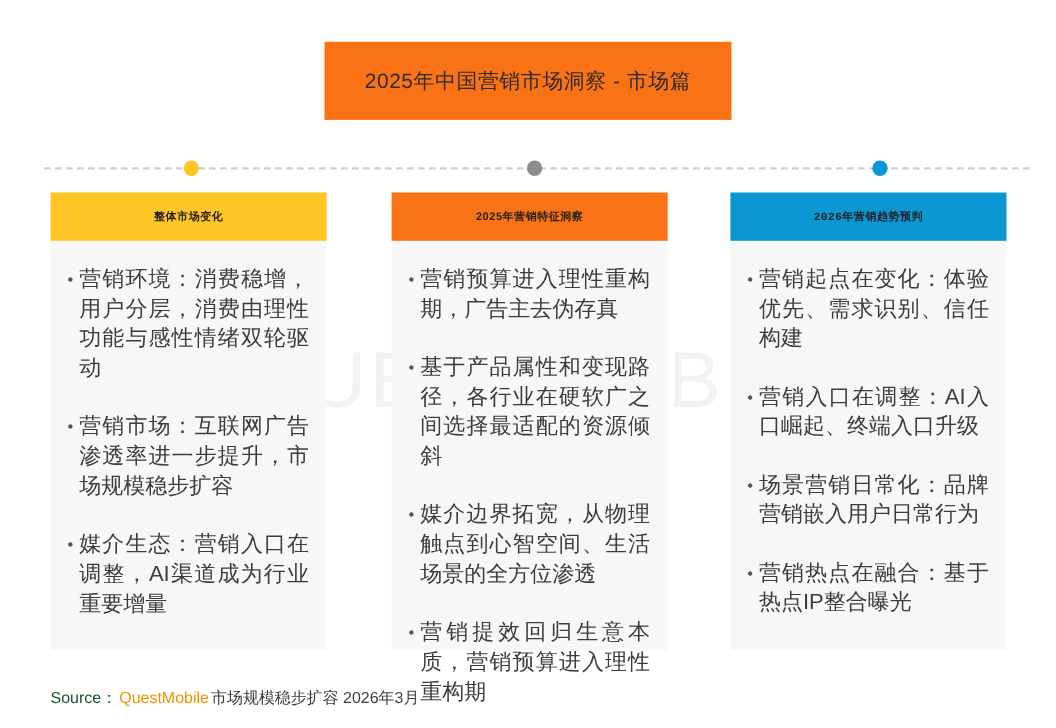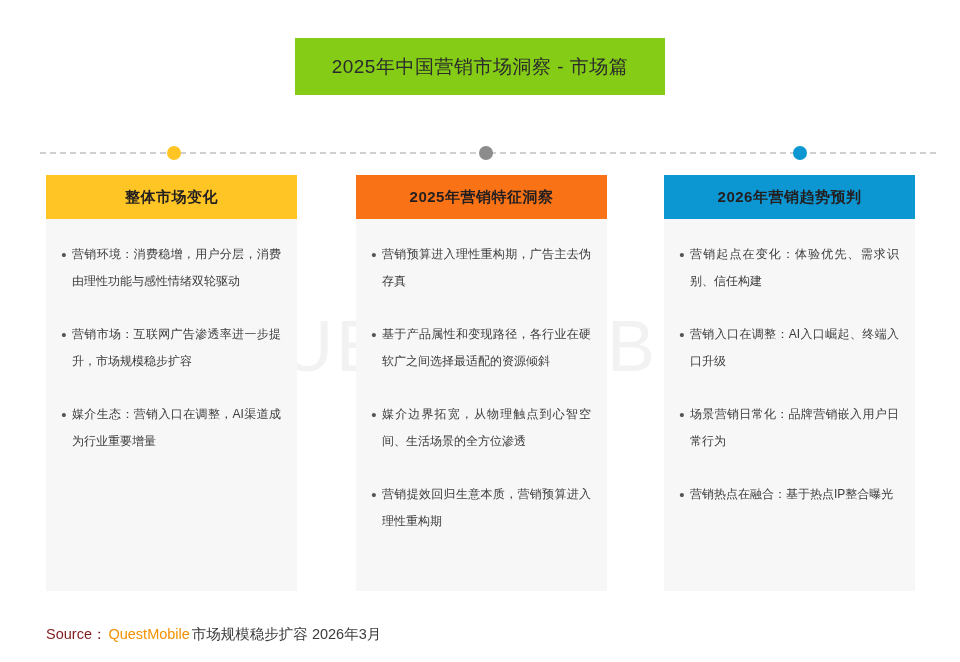--- a/index.html
+++ b/index.html
@@ -55,22 +55,22 @@
     font-family: "Liberation Sans", sans-serif;
     white-space: nowrap;
   }
 
   
   #title-band {
     position: absolute;
     left: 295px;
     top: 38px;
     width: 370px;
-    height: 57px;
-    background: #84cc16;
+    height: 71px;
+    background: #f97316;
     z-index: 2;
     display: flex;
     align-items: center;
     justify-content: center;
   }
   #title-band .title-text {
     font-size: 19px;
     color: #2b2b2b;
     letter-spacing: 0.5px;
     white-space: nowrap;
@@ -112,21 +112,21 @@
   #card-1 { left: 356px; }
   #card-2 { left: 664px; }
 
   .card-header {
     height: 44px;
     display: flex;
     align-items: center;
     justify-content: center;
   }
   .card-header .hdr-text {
-    font-size: 15px;
+    font-size: 10px;
     font-weight: bold;
     letter-spacing: 0.5px;
     white-space: nowrap;
   }
   .card-body {
     background: #f7f7f7;
     height: 372px;
     padding: 22px 16px 0 10px;
     box-sizing: border-box;
   }
@@ -136,37 +136,37 @@
   }
   .bullet-dot {
     flex: 0 0 16px;
     color: #555;
     font-size: 15px;
     line-height: 27px;
     text-align: center;
   }
   .bullet-text {
     flex: 1 1 auto;
-    font-size: 12px;
+    font-size: 20px;
     line-height: 27px;
     color: #3c3c3c;
     text-align: justify;
   }
 
   
   #footer {
     position: absolute;
     left: 46px;
     top: 625px;
     z-index: 2;
     font-size: 14.5px;
     color: #3c3c3c;
     white-space: nowrap;
   }
-  #footer .src-label { color: #7f1d1d; }
+  #footer .src-label { color: #14532d; }
   #footer .brand {
     color: #f29100;
     padding: 0 2px;
   }
   #footer .src-rest { color: #3c3c3c; }
 </style>
 </head>
 <body>
 
 <div id="watermark">
@@ -224,21 +224,21 @@
       </div>
       <div class="bullet-row">
         <span class="bullet-dot">•</span>
         <span class="bullet-text">营销提效回归生意本质，营销预算进入理性重构期</span>
       </div>
     </div>
 </div>
 
 <div class="card" id="card-2">
   <div class="card-header" id="hdr-2" style="background: rgb(12, 150, 210);">
-    <span class="hdr-text" style="color: rgb(35, 31, 32);">2026年营销趋势预判</span>
+    <span class="hdr-text" style="color: rgb(35, 31, 32); font-family: Liberation Mono, monospace;">2026年营销趋势预判</span>
   </div>
   <div class="card-body" id="body-2">
       <div class="bullet-row">
         <span class="bullet-dot">•</span>
         <span class="bullet-text">营销起点在变化：体验优先、需求识别、信任构建</span>
       </div>
       <div class="bullet-row">
         <span class="bullet-dot">•</span>
         <span class="bullet-text">营销入口在调整：AI入口崛起、终端入口升级</span>
       </div>

